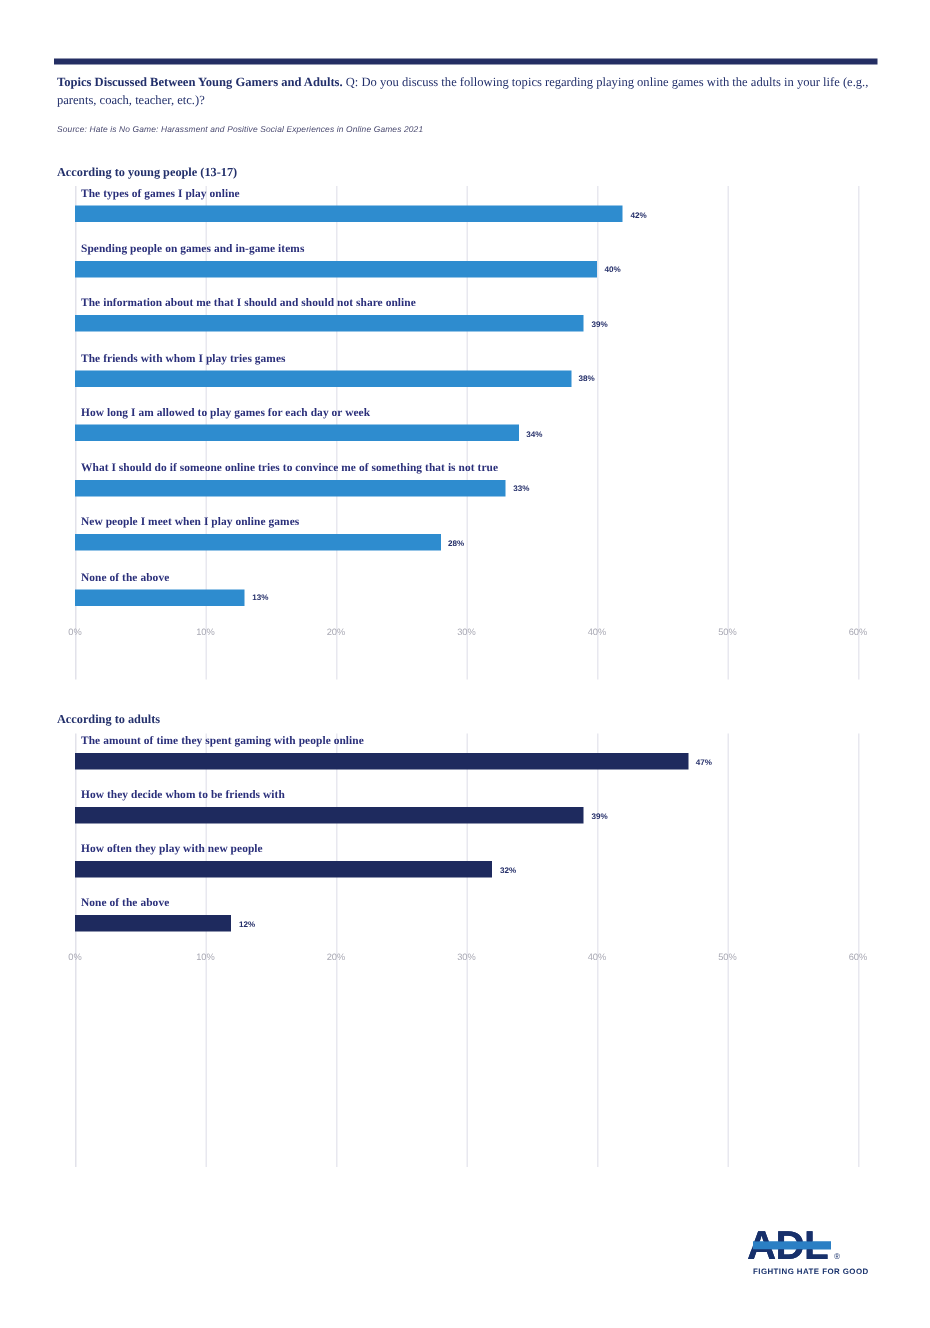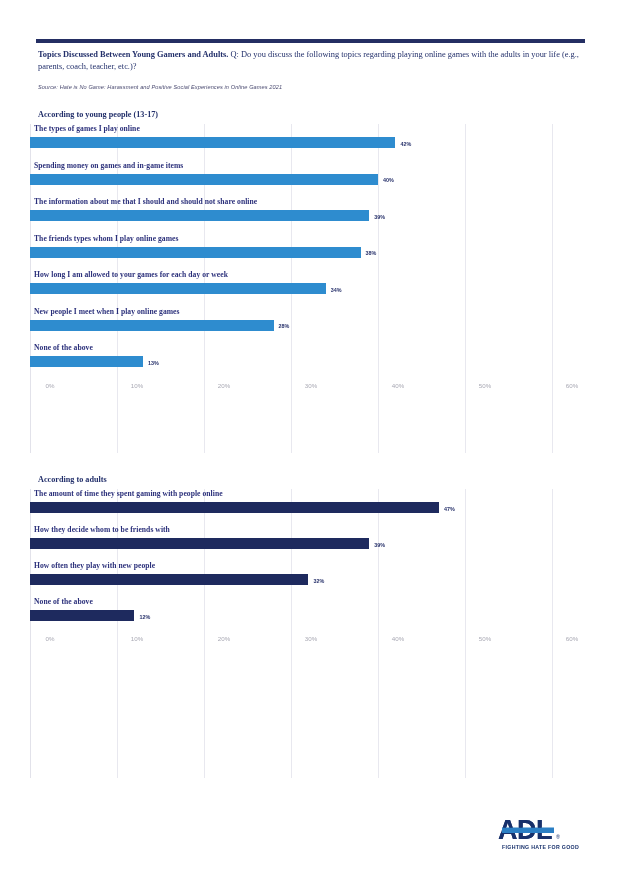--- a/index.html
+++ b/index.html
@@ -71,21 +71,21 @@
 
   .chart {
     position: absolute;
     left: 0;
   }
   #chart-young { top: 124px; }
   #chart-adults { top: 489px; }
 
   .plot {
     position: relative;
-    margin-left: 30px;
+    margin-left: 50px;
     width: 522px;
   }
   .gridlines {
     position: absolute;
     left: 0; top: 0;
     width: 100%;
     height: 100%;
     pointer-events: none;
   }
   .gridline {
@@ -194,45 +194,52 @@
           <div class="gridline" style="left: 522px;"></div>
         </div>
     <div class="row ">
           <div class="row-label">The types of games I play online</div>
           <div class="bar-track">
             <div class="bar bar-young" style="width: 365.4px;"></div>
             <div class="bar-value" style="left: 370.4px;">42%</div>
           </div>
         </div>
         <div class="row ">
-          <div class="row-label">Spending money on games and in-game items</div>
+          <div class="row-label">Spending people on games and in-game items</div>
           <div class="bar-track">
             <div class="bar bar-young" style="width: 348px;"></div>
             <div class="bar-value" style="left: 353px;">40%</div>
           </div>
         </div>
         <div class="row ">
           <div class="row-label">The information about me that I should and should not share online</div>
           <div class="bar-track">
             <div class="bar bar-young" style="width: 339.3px;"></div>
             <div class="bar-value" style="left: 344.3px;">39%</div>
           </div>
         </div>
         <div class="row ">
-          <div class="row-label">The friends types whom I play online games</div>
+          <div class="row-label">The friends with whom I play tries games</div>
           <div class="bar-track">
             <div class="bar bar-young" style="width: 330.6px;"></div>
             <div class="bar-value" style="left: 335.6px;">38%</div>
           </div>
         </div>
         <div class="row ">
-          <div class="row-label">How long I am allowed to your games for each day or week</div>
+          <div class="row-label">How long I am allowed to play games for each day or week</div>
           <div class="bar-track">
             <div class="bar bar-young" style="width: 295.8px;"></div>
             <div class="bar-value" style="left: 300.8px;">34%</div>
+          </div>
+        </div>
+        <div class="row ">
+          <div class="row-label">What I should do if someone online tries to convince me of something that is not true</div>
+          <div class="bar-track">
+            <div class="bar bar-young" style="width: 287.1px;"></div>
+            <div class="bar-value" style="left: 292.1px;">33%</div>
           </div>
         </div>
         <div class="row ">
           <div class="row-label">New people I meet when I play online games</div>
           <div class="bar-track">
             <div class="bar bar-young" style="width: 243.6px;"></div>
             <div class="bar-value" style="left: 248.6px;">28%</div>
           </div>
         </div>
         <div class="row ">

